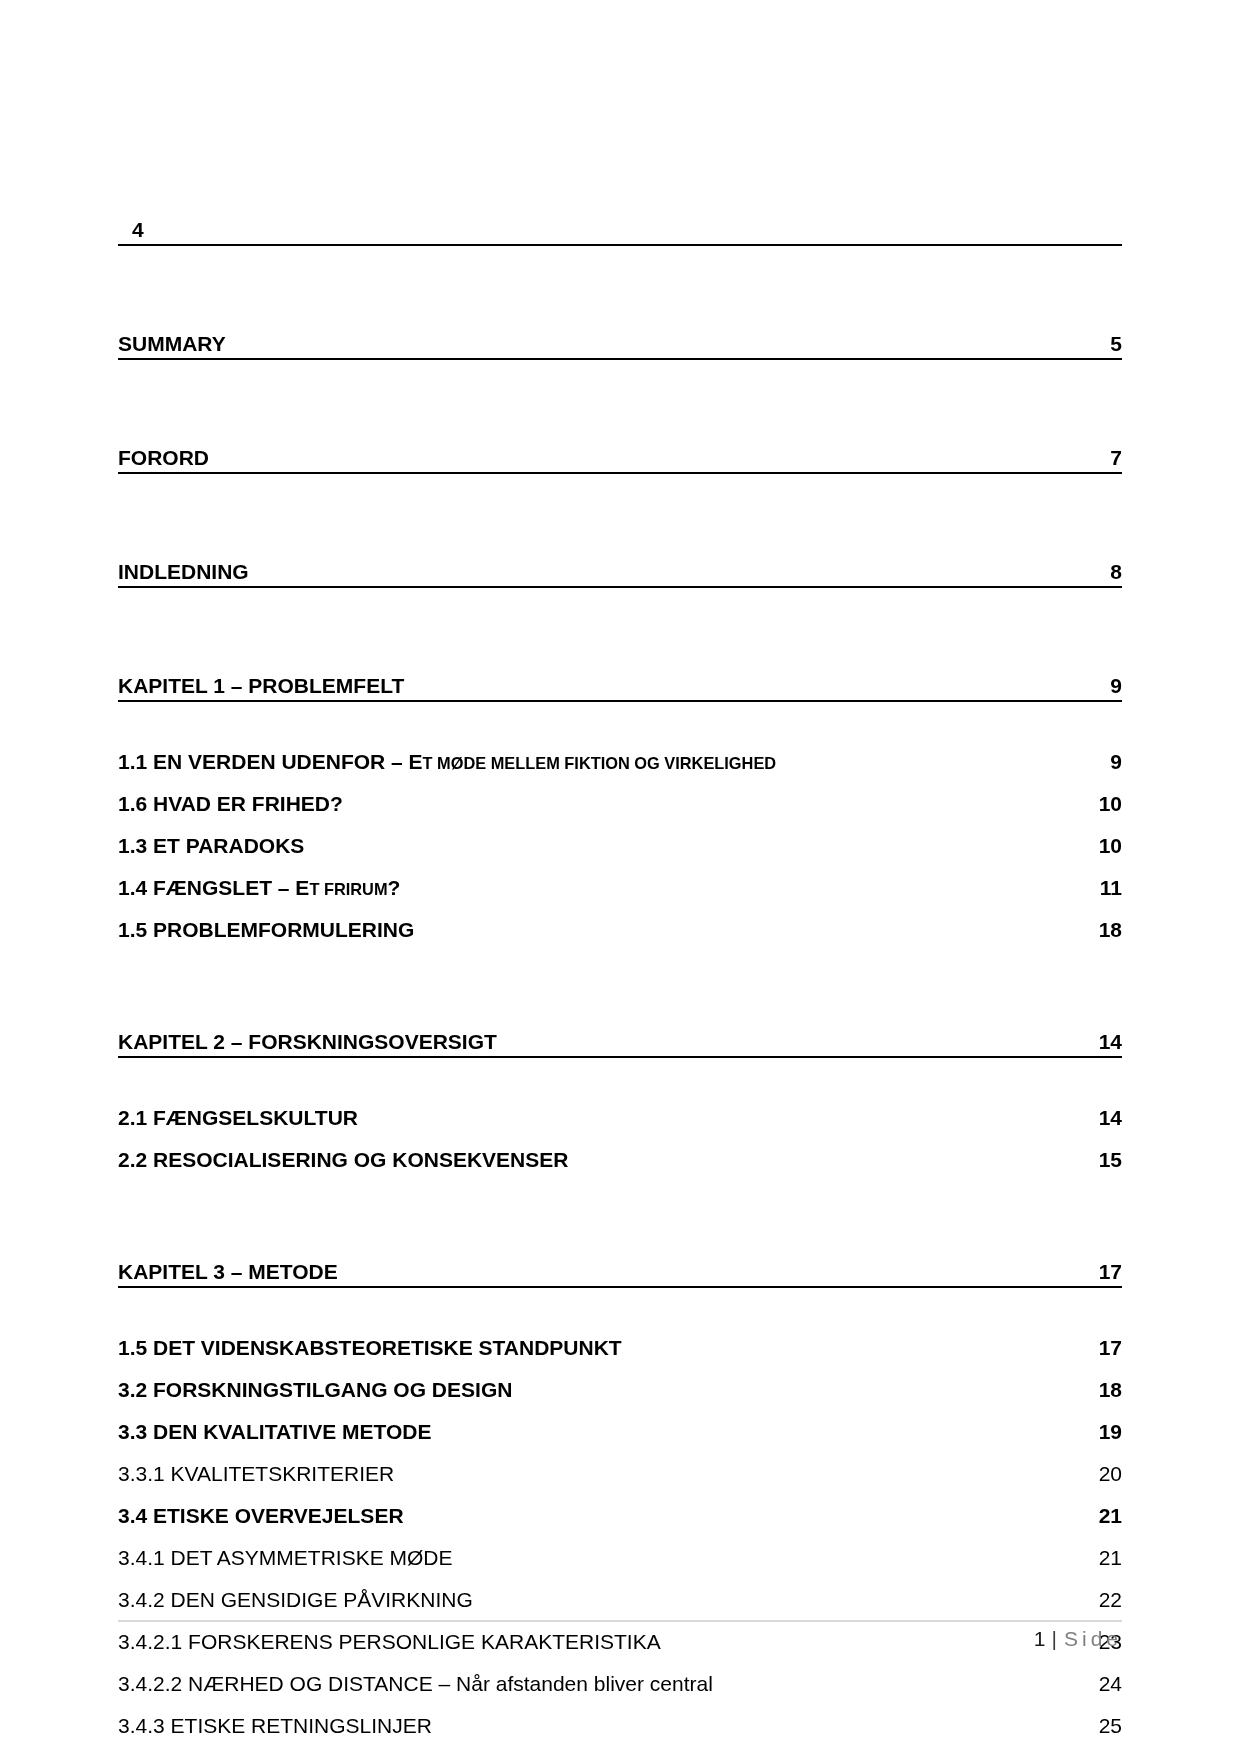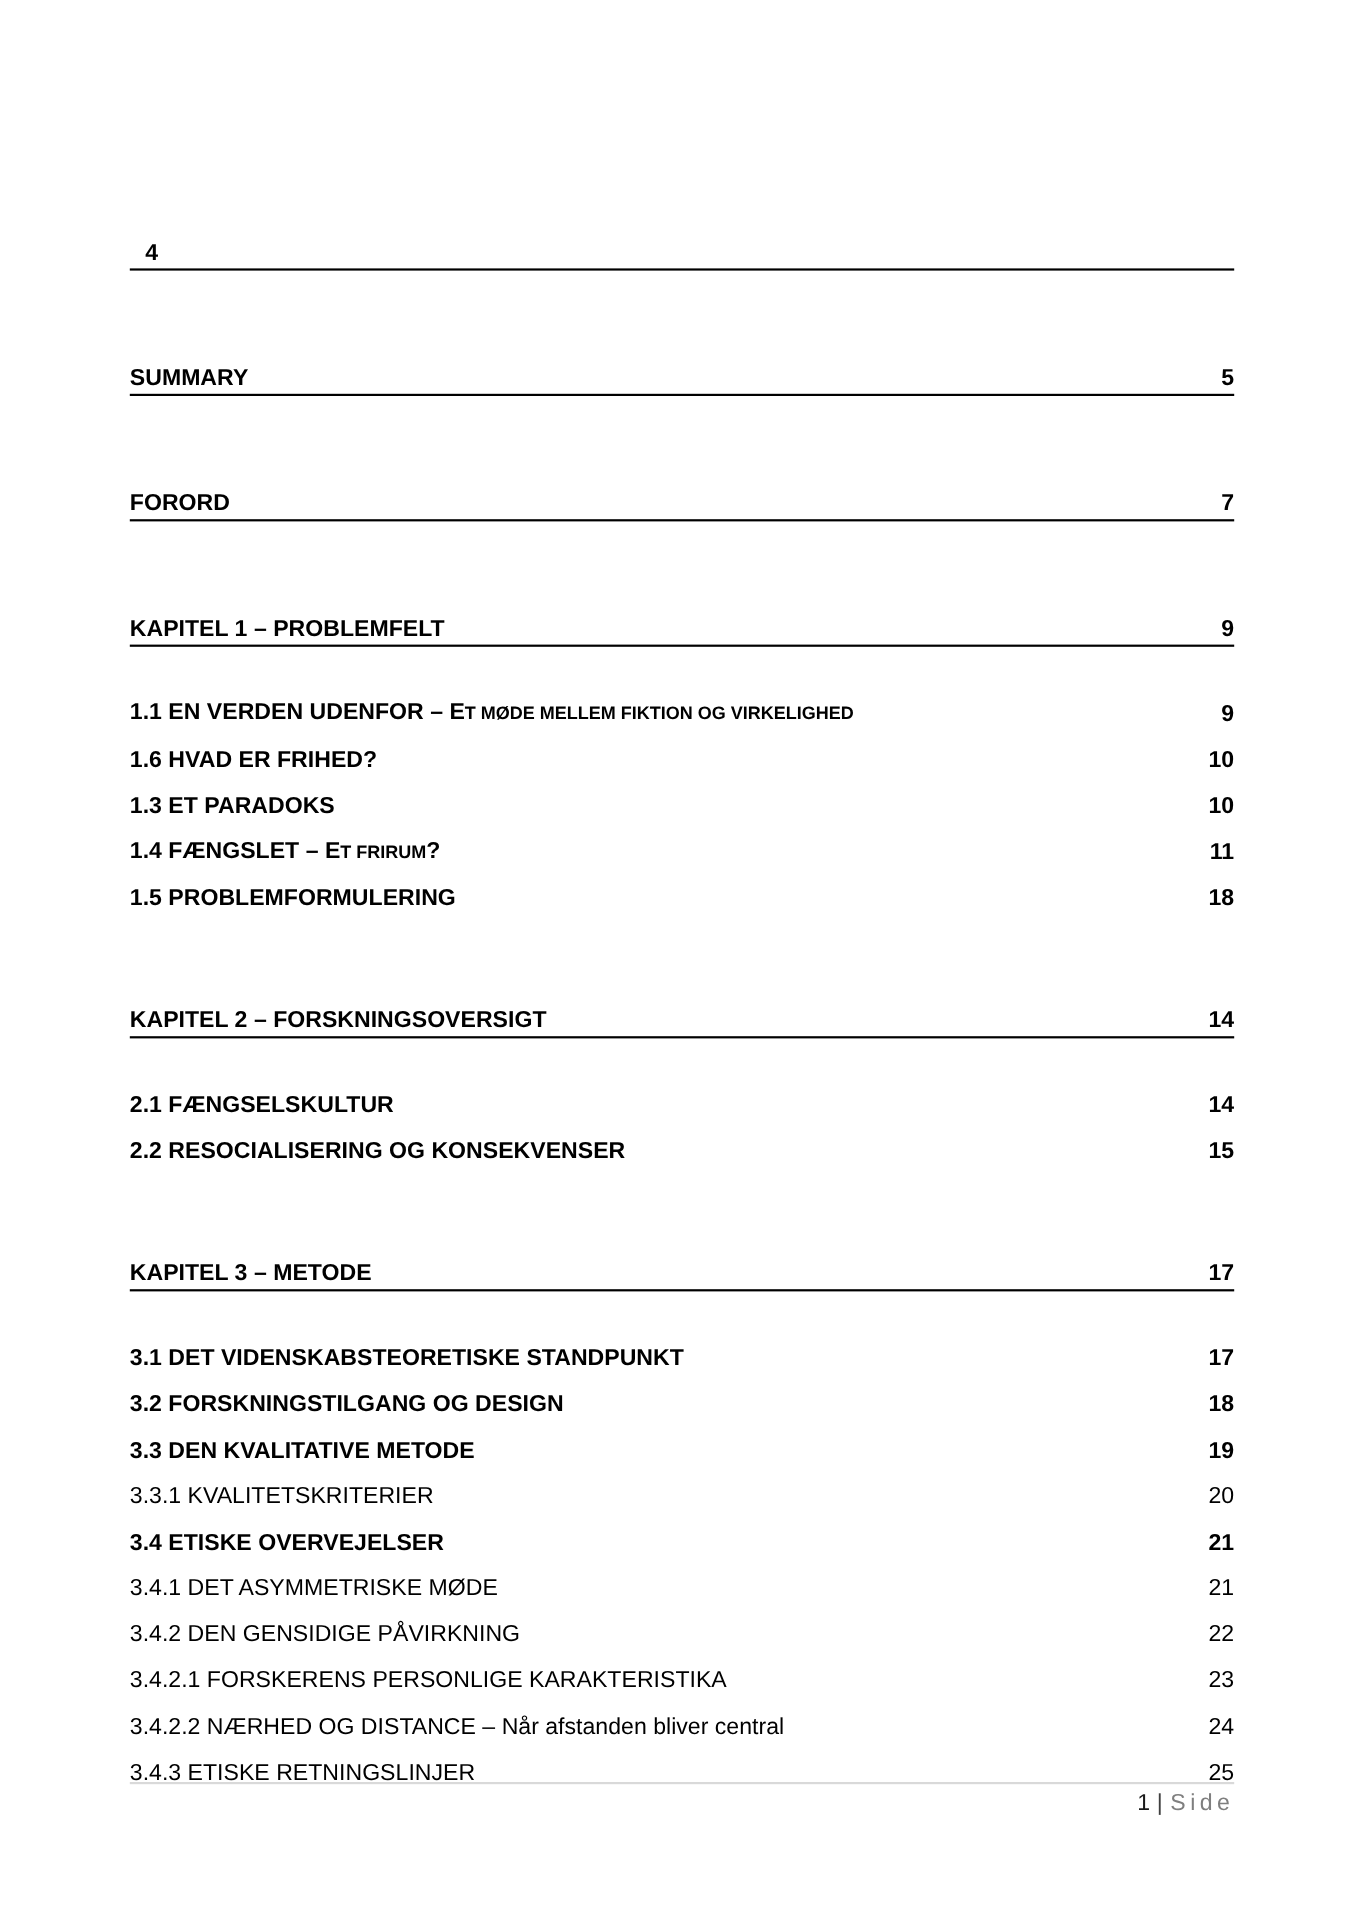--- a/index.html
+++ b/index.html
@@ -42,21 +42,21 @@
   }
   .row .pg {
     flex: 0 0 auto;
     margin-left: 14px;
     text-align: right;
   }
   .row.section {
     font-weight: 700;
     border-bottom: 2.4px solid #000000;
   }
-  .row.bold { font-weight: 700; align-items: center; }
+  .row.bold { font-weight: 700; }
   .row.plain { font-weight: 400; }
   .seg-smallcaps { font-size: 0.78em; }
   .footer-line {
     position: absolute;
     left: 118px;
     right: 119px;
     top: 1620px;
     border-top: 2px solid #d9d9d9;
     height: 0;
   }
@@ -89,20 +89,24 @@
       </div>
       <div class="row section">
         <span class="label"><span>SUMMARY</span></span>
         <span class="pg">5</span>
       </div>
       <div class="row section">
         <span class="label"><span>FORORD</span></span>
         <span class="pg">7</span>
       </div>
       <div class="row section">
+        <span class="label"><span>INDLEDNING</span></span>
+        <span class="pg">8</span>
+      </div>
+      <div class="row section">
         <span class="label"><span>KAPITEL 1 – PROBLEMFELT</span></span>
         <span class="pg">9</span>
       </div>
       <div class="row bold first-after-section">
         <span class="label"><span>1.1 EN VERDEN UDENFOR – E</span><span class="seg-smallcaps">T MØDE MELLEM FIKTION OG VIRKELIGHED</span></span>
         <span class="pg">9</span>
       </div>
       <div class="row bold">
         <span class="label"><span>1.6 HVAD ER FRIHED?</span></span>
         <span class="pg">10</span>
@@ -129,21 +133,21 @@
       </div>
       <div class="row bold">
         <span class="label"><span>2.2 RESOCIALISERING OG KONSEKVENSER</span></span>
         <span class="pg">15</span>
       </div>
       <div class="row section">
         <span class="label"><span>KAPITEL 3 – METODE</span></span>
         <span class="pg">17</span>
       </div>
       <div class="row bold first-after-section">
-        <span class="label"><span>3.1 DET VIDENSKABSTEORETISKE STANDPUNKT</span></span>
+        <span class="label"><span>1.5 DET VIDENSKABSTEORETISKE STANDPUNKT</span></span>
         <span class="pg">17</span>
       </div>
       <div class="row bold">
         <span class="label"><span>3.2 FORSKNINGSTILGANG OG DESIGN</span></span>
         <span class="pg">18</span>
       </div>
       <div class="row bold">
         <span class="label"><span>3.3 DEN KVALITATIVE METODE</span></span>
         <span class="pg">19</span>
       </div>

